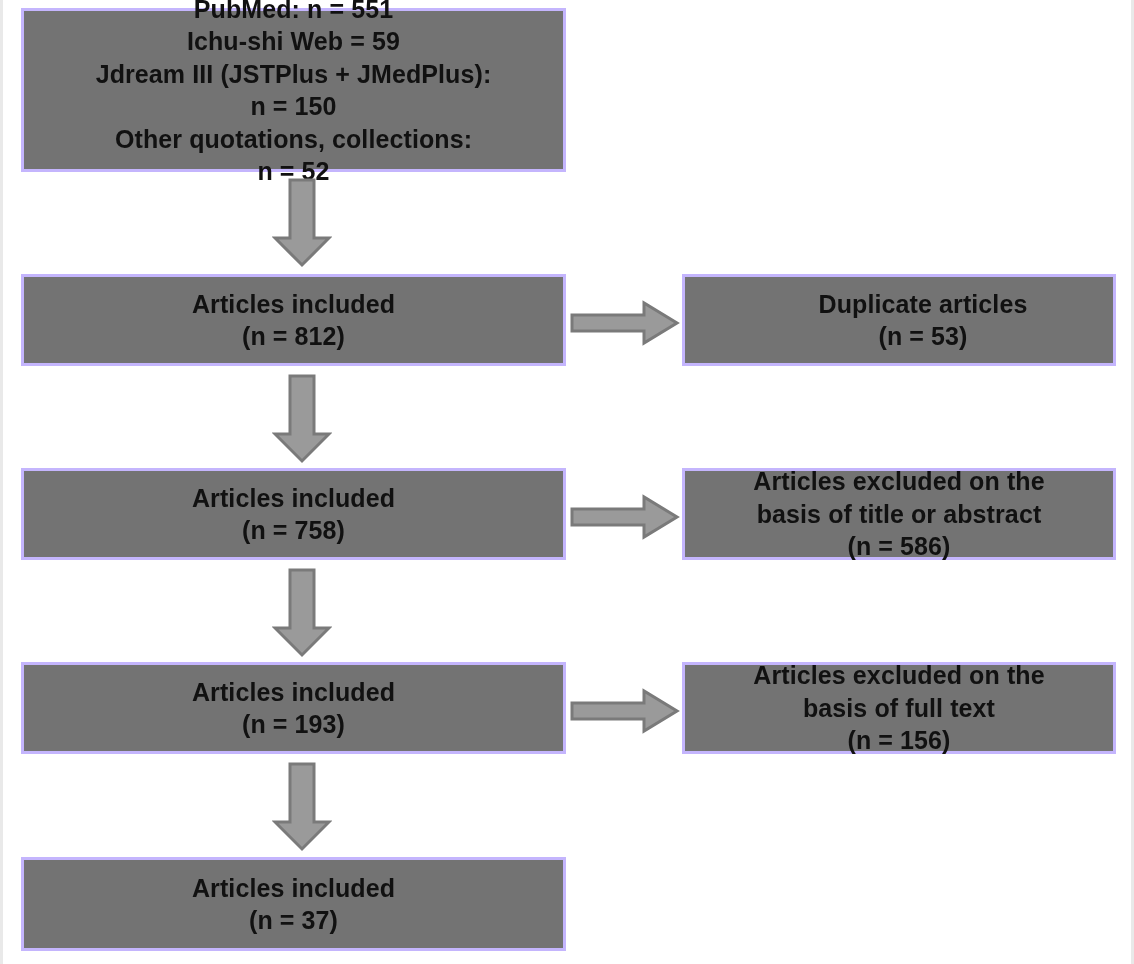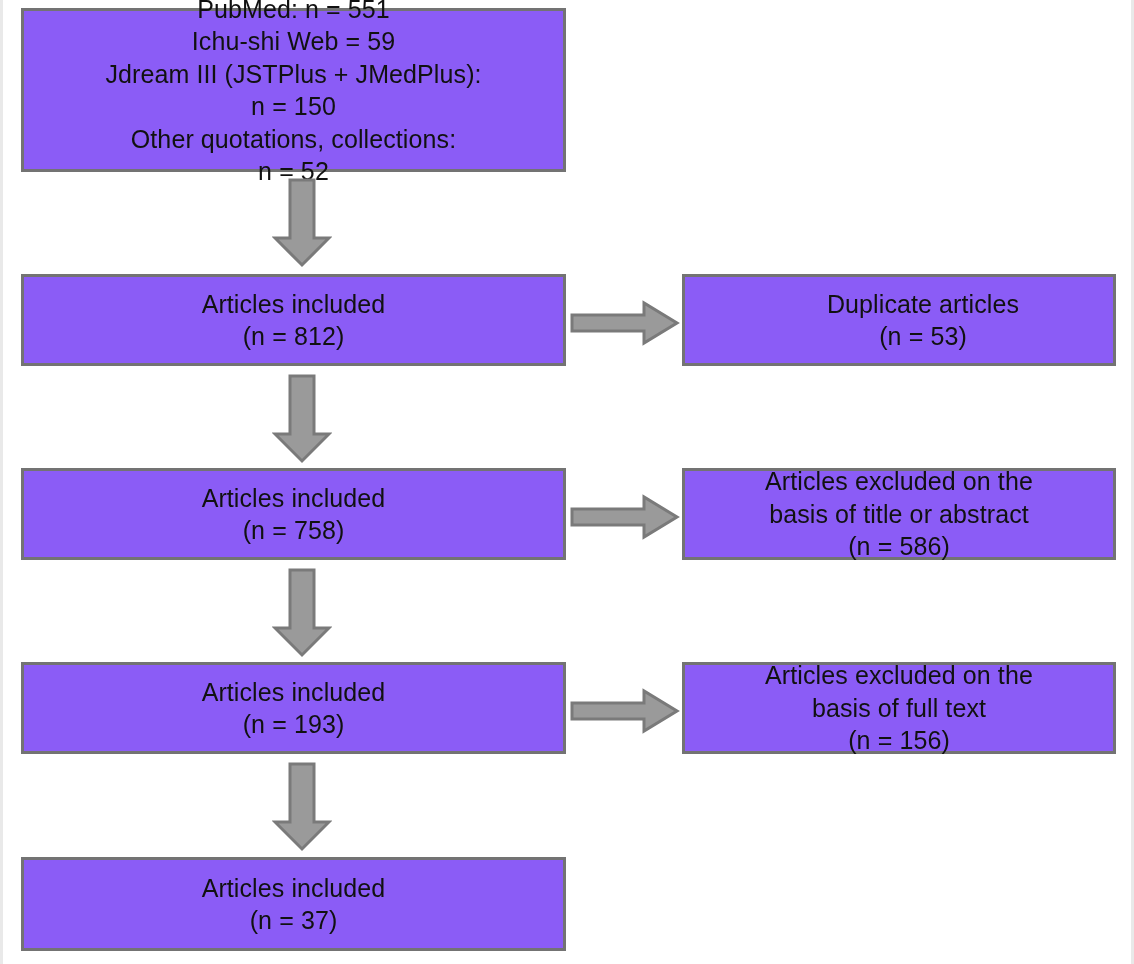--- a/index.html
+++ b/index.html
@@ -24,26 +24,27 @@
     width: 3px;
     height: 964px;
     background: #e9e9e9;
   }
   .edge-rule.left  { left: 0px; }
   .edge-rule.right { left: 1131px; }
 
   .flow-box {
     position: absolute;
     box-sizing: border-box;
-    background: #8b5cf6;
-    border: 3px solid #737373;
+    background: #737373;
+    border: 3px solid #c4b5fd;
     display: flex;
     align-items: center;
     justify-content: center;
     text-align: center;
+    font-weight: bold;
   }
   .flow-box .box-text {
     font-size: 25px;
     line-height: 1.30;
     color: #111111;
     letter-spacing: 0.1px;
     white-space: pre-line;
     padding: 0 8px;
   }
 

